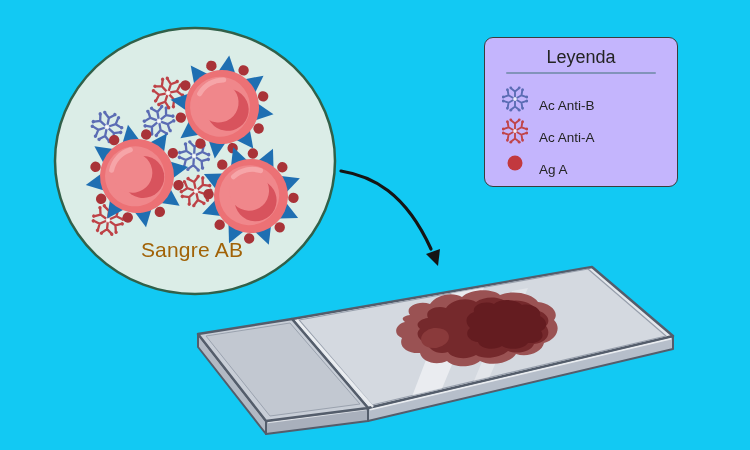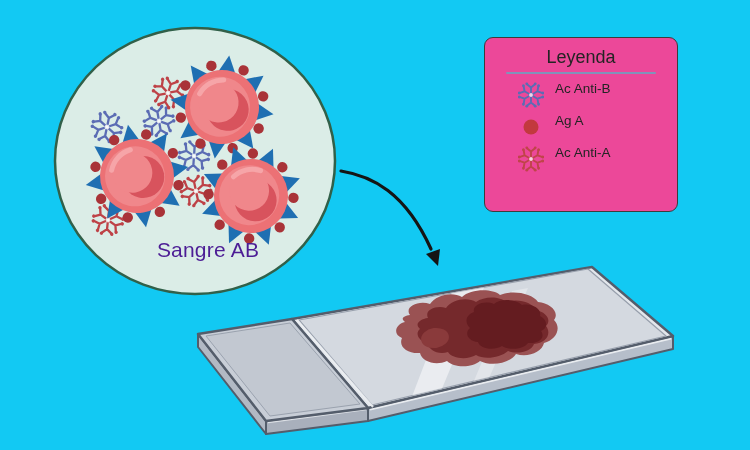--- a/index.html
+++ b/index.html
@@ -2,37 +2,37 @@
 <html><head>
 <meta charset="utf-8">
 <style>
   html,body{margin:0;padding:0;}
   .stage{
     position:relative;width:750px;height:450px;overflow:hidden;
     font-family:"Liberation Sans", sans-serif;
   }
   .stage svg.scene{position:absolute;left:0;top:0;}
   .sample-label{
-    position:absolute;left:128px;top:238px;width:160px;text-align:center;
-    font-size:21px;color:#4c1d95;letter-spacing:0.2px;
+    position:absolute;left:112px;top:238px;width:160px;text-align:center;
+    font-size:21px;color:#a16207;letter-spacing:0.2px;
   }
   .legend{
-    position:absolute;left:484px;top:37px;width:194px;height:175px;
-    background:#ec4899;border:1.6px solid #3C3C3C;border-radius:9px;
+    position:absolute;left:484px;top:37px;width:194px;height:150px;
+    background:#c4b5fd;border:1.6px solid #3C3C3C;border-radius:9px;
     box-sizing:border-box;
   }
   .legend-title{
     margin-top:9px;text-align:center;font-size:18px;color:#242424;
   }
   .legend-divider{
     height:2.4px;background:#8293BA;margin:4px auto 0 auto;width:150px;border-radius:1px;
   }
   .legend-rows{margin-top:7px;}
   .legend-row{
-    display:flex;align-items:flex-start;height:32px;padding-left:32px;
+    display:flex;align-items:flex-end;height:32px;padding-left:16px;
   }
   .legend-icon{width:28px;height:28px;flex:0 0 28px;display:flex;align-items:center;justify-content:center;}
   .legend-label{margin-left:10px;font-size:13.5px;color:#242424;}
 </style>
 </head>
 <body>
 
 <div class="stage">
 
   <svg class="scene" width="750" height="450" viewBox="0 0 750 450">
@@ -168,32 +168,32 @@
           <svg width="26" height="26" viewBox="-16 -16 32 32">
             <use href="#ab-snowflake" color="#5B6CB4"></use>
           </svg>
         </span>
         <span class="legend-label">Ac Anti-B</span>
       </div>
 
 
       <div class="legend-row">
         <span class="legend-icon">
+          <svg width="26" height="26" viewBox="-16 -16 32 32">
+            <use href="#ab-snowflake" color="#C04449"></use>
+          </svg>
+        </span>
+        <span class="legend-label">Ac Anti-A</span>
+      </div>
+
+      <div class="legend-row">
+        <span class="legend-icon">
           <svg width="22" height="22" viewBox="-11 -11 22 22">
             <circle r="7.5" fill="#C2393E"></circle>
           </svg>
         </span>
         <span class="legend-label">Ag A</span>
-      </div>
-
-      <div class="legend-row">
-        <span class="legend-icon">
-          <svg width="26" height="26" viewBox="-16 -16 32 32">
-            <use href="#ab-snowflake" color="#C04449"></use>
-          </svg>
-        </span>
-        <span class="legend-label">Ac Anti-A</span>
       </div>
 
     </div>
   </div>
 
 </div>
 
 </body></html>

